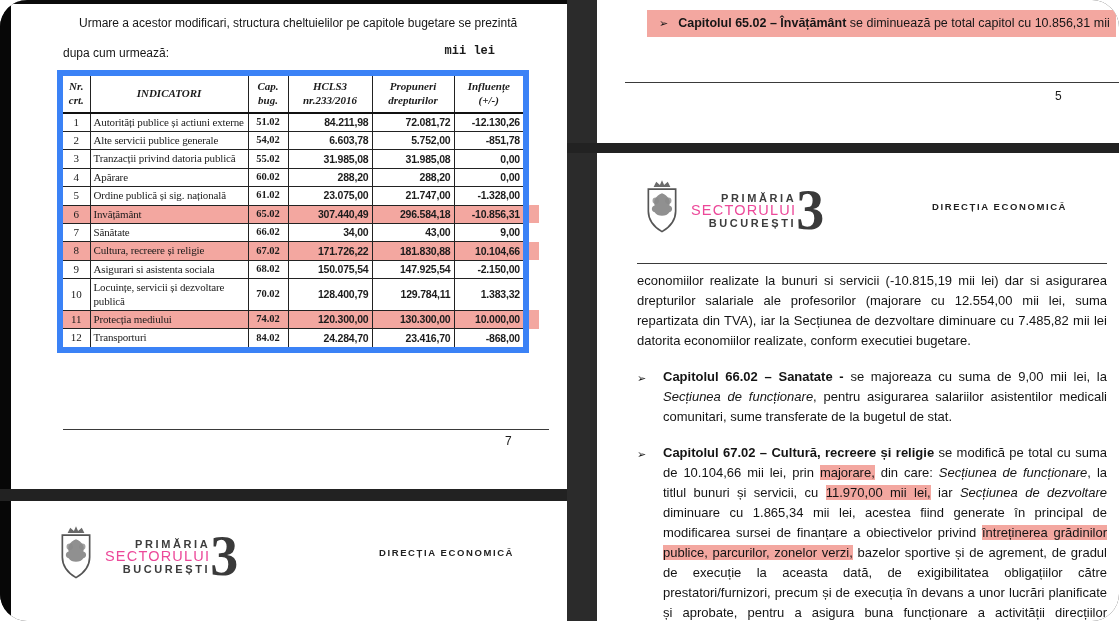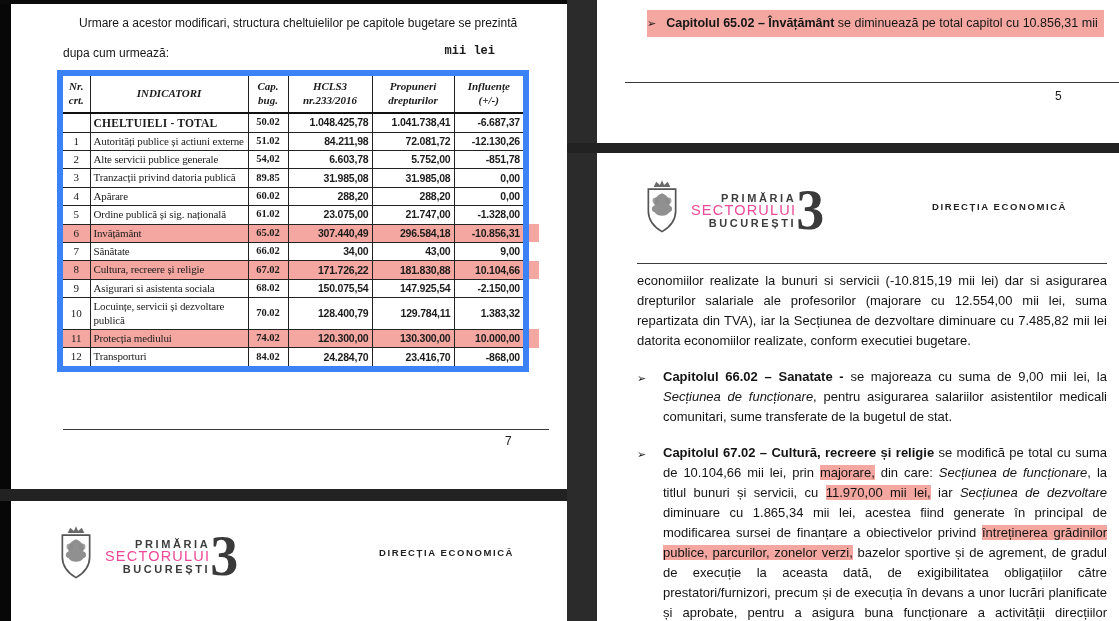--- a/index.html
+++ b/index.html
@@ -1,18 +1,18 @@
 <!DOCTYPE html>
 <html><head>
 <meta charset="utf-8">
 <style>
   :root { --hl: #f3a7a0; --ink: #1b1b1b; }
   * { margin:0; padding:0; box-sizing:border-box; }
   body { width:1119px; height:621px; overflow:hidden; font-family:"Liberation Sans", sans-serif; }
-  .stage { position:relative; width:1119px; height:621px; background:#2b2b2b; overflow:hidden; }
+  .stage { position:relative; width:1119px; height:621px; background:#2b2b2b; overflow:hidden;border-radius:27px; }
   .page { position:absolute; background:#fff; color:var(--ink); }
 
   
   .edge-left { position:absolute; left:0; top:0; width:11px; height:621px; background:#070707; }
   .topbar-left { position:absolute; left:0; top:0; width:567px; height:4px; background:#0a0a0a; z-index:5; }
   .page-7 { left:11px; top:0; width:556px; height:489px; }
   .band-left { position:absolute; left:0; top:489px; width:567px; height:12px; background:#222; }
   .page-7b { left:11px; top:501px; width:556px; height:120px; }
 
   .intro { position:absolute; left:52px; top:8px; width:495px; font-size:12px; line-height:30px; color:#161616; }
@@ -46,21 +46,21 @@
   .lt-big { font-size:14.5px; letter-spacing:1.2px; color:#ec4899; line-height:15px; }
   .big3 { font-family:"Liberation Serif", serif; font-size:56px; font-weight:bold; color:#3a3a3a; line-height:46px; margin-left:0px; }
   .directia { position:absolute; font-size:9.5px; font-weight:bold; letter-spacing:1.6px; color:#222; }
 
   
   .page-5 { left:597px; top:0; width:522px; height:143px; }
   .band-right { position:absolute; left:567px; top:143px; width:552px; height:10px; background:#222; }
   .page-6 { left:597px; top:153px; width:522px; height:468px; }
 
   .p5-content { position:absolute; left:50px; top:10px; width:462px; font-size:12.5px; line-height:27px; color:#161616; }
-  .pink-bar { display:inline-block; background:var(--hl); padding:0 6px 0 0; white-space:nowrap; }
+  .pink-bar { display:inline-block; background:var(--hl); padding:0 6px 0 12px; white-space:nowrap; }
   .p5-l2 { white-space:nowrap; letter-spacing:0.1px; word-spacing:3px; }
   .bullet { margin-right:10px; font-size:11px; }
   .rule-5 { position:absolute; left:28px; top:82px; width:494px; height:0; border-top:1.5px solid #3a3a3a; }
   .pagenum-5 { position:absolute; left:458px; top:89px; font-size:12px; }
 
   .p6-body { position:absolute; left:40px; top:110px; width:470px; font-size:13px; line-height:20px; color:#141414; }
   .top-rule { height:0; border-top:1.5px solid #3a3a3a; margin-bottom:7px; }
   .para { text-align:justify; }
   .para.bulleted { position:relative; padding-left:26px; margin-top:16px; }
   .para.bulleted .bullet { position:absolute; left:0; top:1px; }
@@ -112,48 +112,40 @@
             <div>Propuneri</div>
               <div>drepturilor</div>
           </th>
           <th>
             <div>Influențe</div>
               <div>(+/-)</div>
           </th>
         </tr>
       </thead>
       <tbody>
-          <tr class="total">
-            <td class="td-nr"></td>
-            <td class="td-name">CHELTUIELI - TOTAL</td>
-            <td class="td-cap">50.02</td>
-            <td class="td-num">1.048.425,78</td>
-            <td class="td-num">1.041.738,41</td>
-            <td class="td-num">-6.687,37</td>
-          </tr>
           <tr>
             <td class="td-nr">1</td>
             <td class="td-name">Autorități publice și actiuni externe</td>
             <td class="td-cap">51.02</td>
             <td class="td-num">84.211,98</td>
             <td class="td-num">72.081,72</td>
             <td class="td-num">-12.130,26</td>
           </tr>
           <tr>
             <td class="td-nr">2</td>
             <td class="td-name">Alte servicii publice generale</td>
             <td class="td-cap">54,02</td>
             <td class="td-num">6.603,78</td>
             <td class="td-num">5.752,00</td>
             <td class="td-num">-851,78</td>
           </tr>
           <tr>
             <td class="td-nr">3</td>
             <td class="td-name">Tranzacții privind datoria publică</td>
-            <td class="td-cap">89.85</td>
+            <td class="td-cap">55.02</td>
             <td class="td-num">31.985,08</td>
             <td class="td-num">31.985,08</td>
             <td class="td-num">0,00</td>
           </tr>
           <tr>
             <td class="td-nr">4</td>
             <td class="td-name">Apărare</td>
             <td class="td-cap">60.02</td>
             <td class="td-num">288,20</td>
             <td class="td-num">288,20</td>

